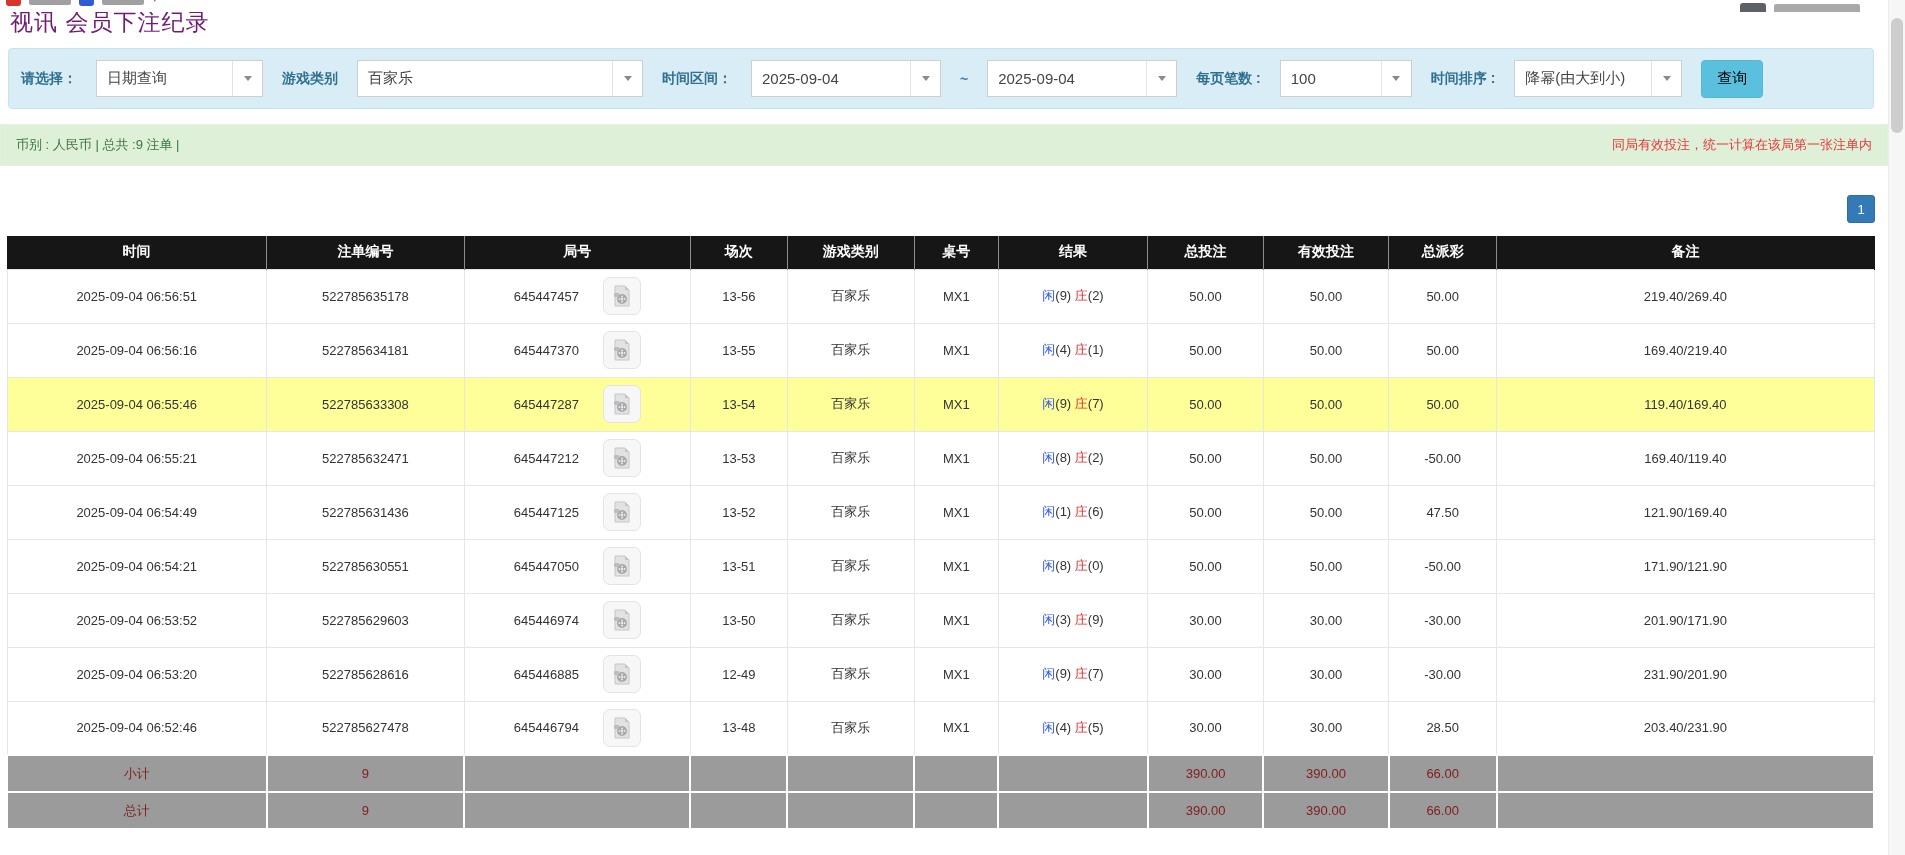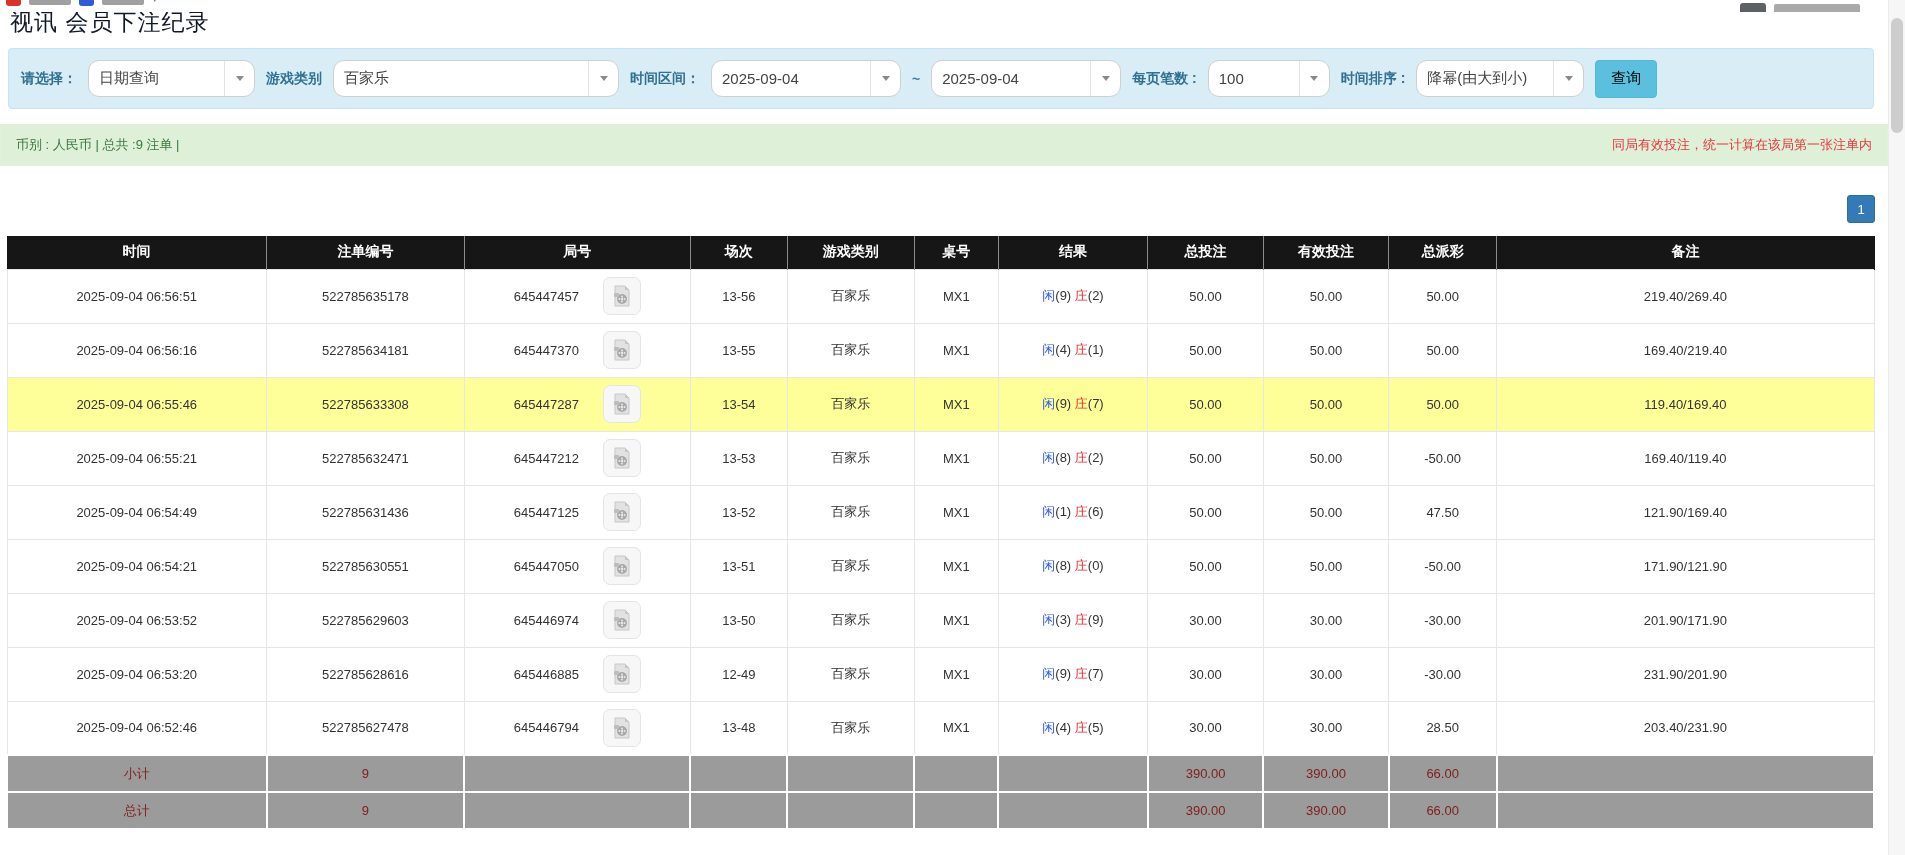--- a/index.html
+++ b/index.html
@@ -17,30 +17,30 @@
   .bm-red { background:#d9342b; }
   .bm-blue { background:#2f5bd7; }
   .bm-text { width:42px; height:13px; background:#8f8f8f; border-radius:2px; opacity:.85; }
   .bm-caret { color:#777; font-size:11px; }
   .bm-right { position:absolute; right:28px; top:0; display:flex; gap:8px; align-items:center; transform:translateY(3px); }
   .bm-dark { width:26px; height:14px; background:#5d6166; border-radius:3px; }
   .bm-text2 { width:86px; height:12px; background:#9a9a9a; border-radius:2px; opacity:.85; }
 
   
   .title-clip { height:26px; overflow:hidden; margin-left:10px; }
-  .page-title { font-size:23px; font-weight:400; color:#0f172a; margin:-5px 0 0 0; letter-spacing:1px; }
+  .page-title { font-size:23px; font-weight:400; color:#701a75; margin:-5px 0 0 0; letter-spacing:1px; }
 
   
   .filter-panel {
     margin:10px 14px 0 8px; background:#d9edf7; border:1px solid #c4e3f3; border-radius:4px;
-    padding:11px 12px; display:flex; align-items:center; gap:11px; height:61px;
+    padding:11px 12px; display:flex; align-items:center; gap:19px; height:61px;
   }
   .f-label { color:#31708f; font-weight:700; font-size:14px; white-space:nowrap; }
   .sel {
-    background:#fff; border:1px solid #cfcfcf; border-radius:11px; height:37px;
+    background:#fff; border:1px solid #cfcfcf; border-radius:0; height:37px;
     display:flex; align-items:center; cursor:pointer; overflow:hidden;
   }
   .sel .val { flex:1 1 auto; padding:0 10px; font-size:15px; color:#444; white-space:nowrap; }
   .sel .caret-box { width:30px; align-self:stretch; border-left:1px solid #e3e3e3; display:flex; align-items:center; justify-content:center; }
   .caret { width:0; height:0; border-left:4px solid transparent; border-right:4px solid transparent; border-top:5px solid #8a8a8a; }
   .tilde { color:#4a7c9b; font-weight:700; font-size:14px; }
   .btn-query {
     background:#5bc0de; border:1px solid #51b8d6; color:#000000; border-radius:4px;
     height:38px; padding:0 15px; font-size:15px; cursor:pointer; font-family:inherit;
   }
@@ -138,21 +138,21 @@
     </div>
     <span class="tilde">~</span>
     <div class="sel" style="width:190px">
       <span class="val">2025-09-04</span>
       <span class="caret-box">
           <span class="caret"></span>
         </span>
     </div>
 
     <span class="f-label">每页笔数 :</span>
-    <div class="sel" style="width:122px">
+    <div class="sel" style="width:132px">
       <span class="val">100</span>
       <span class="caret-box">
           <span class="caret"></span>
         </span>
     </div>
 
     <span class="f-label">时间排序 :</span>
     <div class="sel" style="width:168px">
       <span class="val">降幂(由大到小)</span>
       <span class="caret-box">

